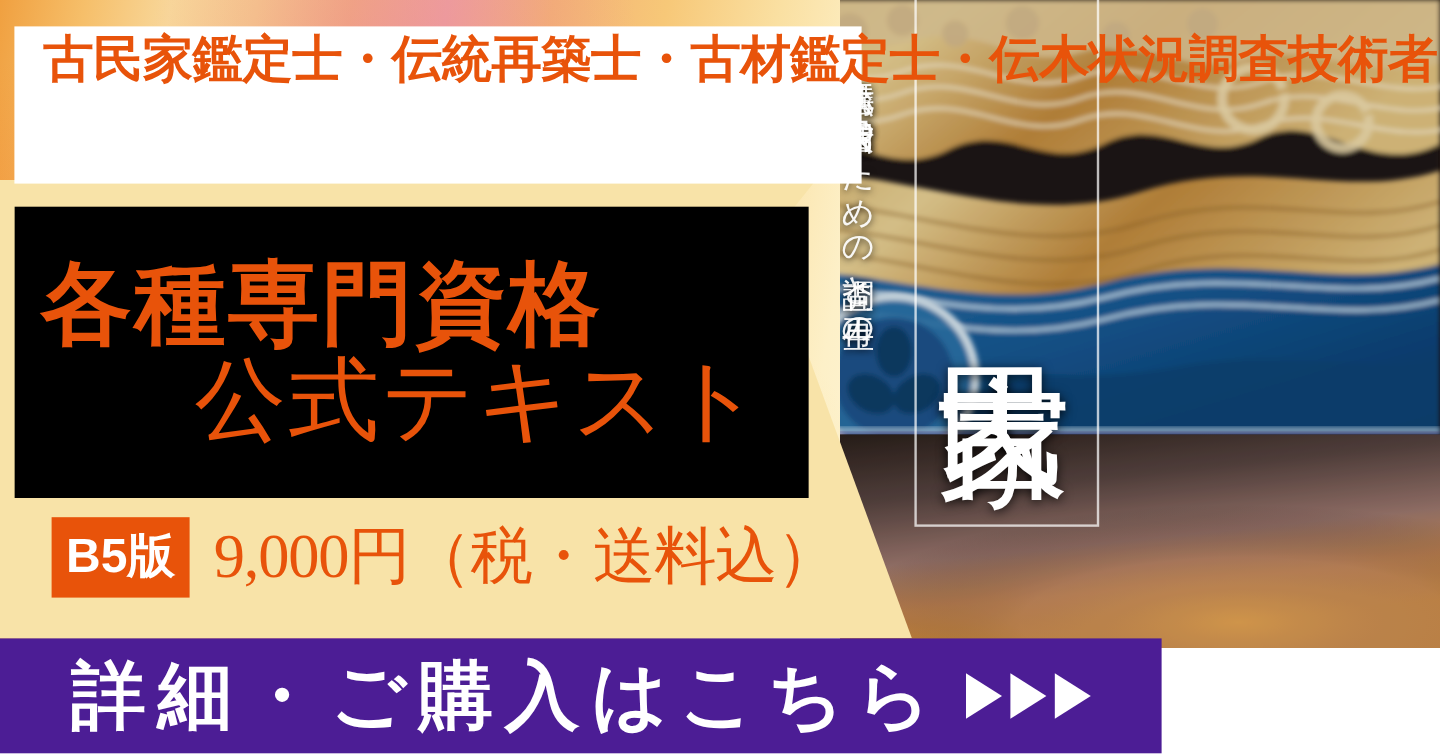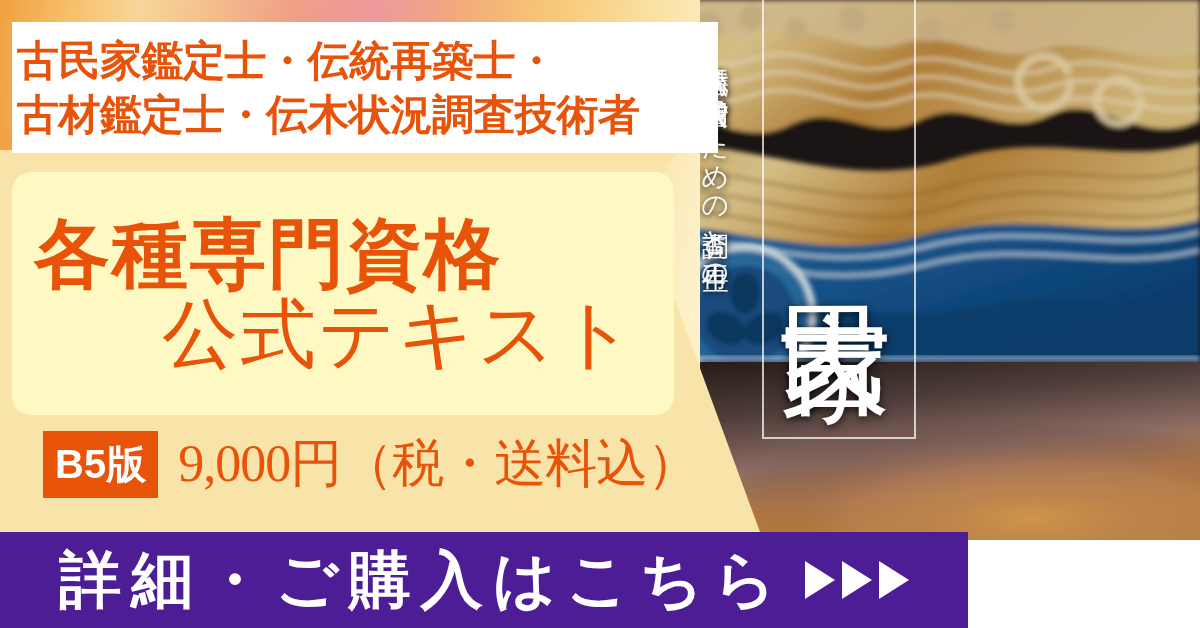--- a/index.html
+++ b/index.html
@@ -71,42 +71,40 @@
     clip-path: polygon(0 0, 120px 0, 0 150px);
   }
 
   
   .panel-sub {
     position: absolute;
     left: 12px; top: 22px;
     width: 706px; height: 131px;
     background: #ffffff;
     display: flex;
-    flex-direction: column;
-    justify-content: center;
-    padding-left: 5px;
+    flex-direction: row;
+    padding-left: 24px;
     box-sizing: border-box;
   }
   .sub-line {
     color: #e8530a;
     font-size: 42px;
     line-height: 1.27;
     font-weight: 700;
     letter-spacing: -0.5px;
     white-space: nowrap;
   }
 
   
   .panel-main {
     position: absolute;
     left: 12px; top: 172px;
     width: 662px; height: 243px;
-    background: #fef9c3;
+    background: #000000;
     clip-path: polygon(0 0, 662px 0, 662px 243px, 0 243px);
-    border-radius: 19px;
   }
   .panel-main-inner{
     position:absolute; inset:0;
     display:flex; flex-direction:column; justify-content:center;
   }
   .main-line-1 {
     color: #e8530a;
     font-size: 76px;
     font-weight: 700;
     line-height: 1.05;

